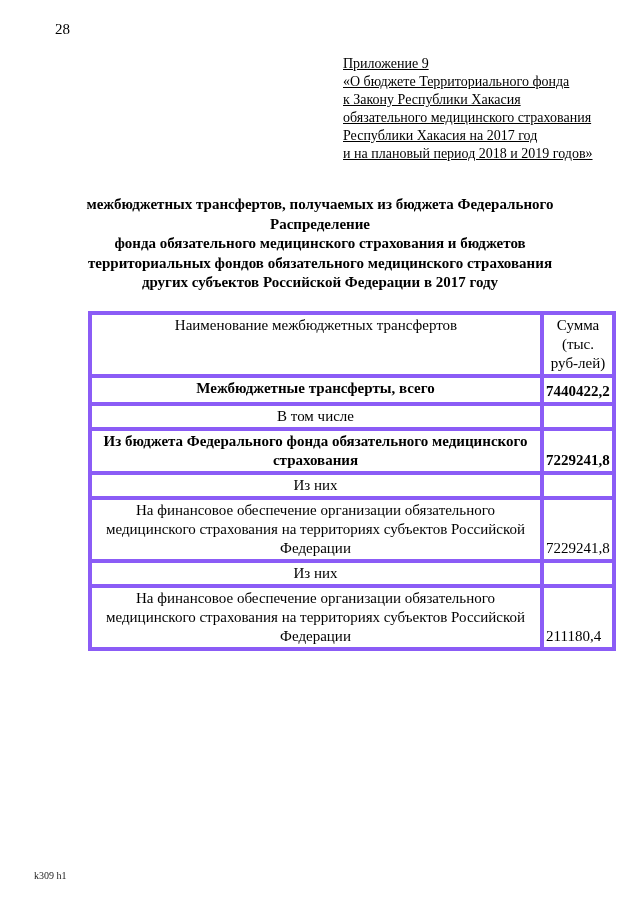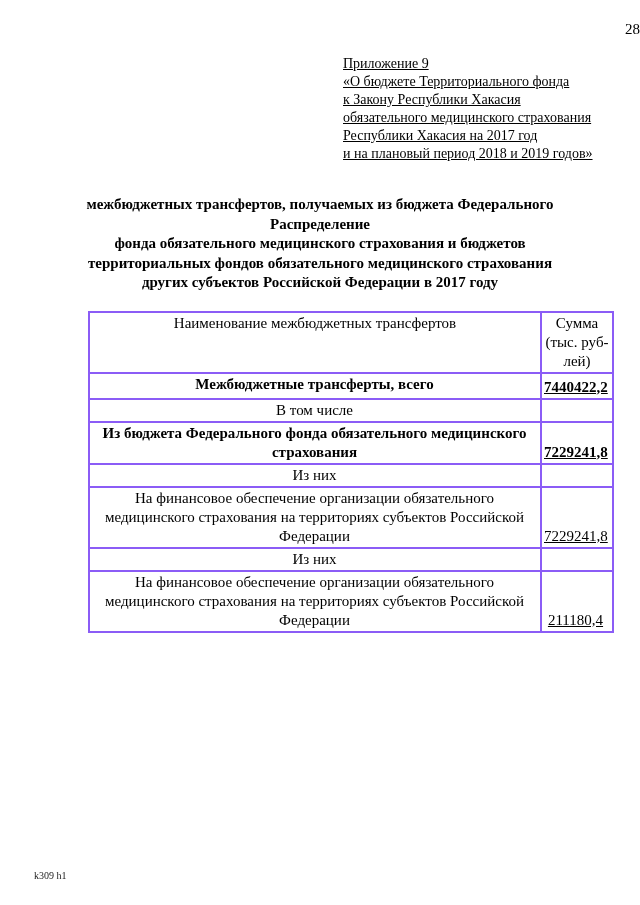--- a/index.html
+++ b/index.html
@@ -12,21 +12,21 @@
     position: relative;
     overflow: hidden;
   }
   .page {
     position: relative;
     width: 640px;
     height: 905px;
     padding-top: 20px;
   }
   .page-number {
-    text-align: right;
+    text-align: left;
     font-size: 15px;
     line-height: 19px;
     padding-left: 55px;
   }
   .appendix {
     margin-top: 16px;
     margin-left: 343px;
     font-size: 14px;
     line-height: 18px;
     text-decoration: underline;
@@ -44,21 +44,21 @@
     margin-top: 18px;
     margin-left: 88px;
     width: 524px;
     border-collapse: collapse;
     font-size: 15px;
     line-height: 19px;
     table-layout: fixed;
   }
   table.transfers th,
   table.transfers td {
-    border: 2px solid #8b5cf6;
+    border: 4px solid #8b5cf6;
   }
   th.name-header {
     width: 452px;
     font-weight: normal;
     text-align: center;
     vertical-align: top;
     padding: 1px 4px;
     height: 50px;
   }
   th.sum-header {
@@ -68,24 +68,23 @@
     vertical-align: top;
     padding: 1px 3px;
     margin-top: 44px;
   }
   td.name-cell {
     text-align: center;
     vertical-align: top;
     padding: 1px 6px 1px 5px;
   }
   td.value-cell {
-    text-align: center;
+    text-align: left;
     vertical-align: bottom;
     padding: 4px 5px 1px 2px;
-    text-decoration: underline;
   }
   tr.bold td { font-weight: bold; }
   .footer-code {
     position: absolute;
     left: 34px;
     top: 870px;
     font-size: 10px;
     color: #222222;
     font-family: "Liberation Serif", serif;
   }

